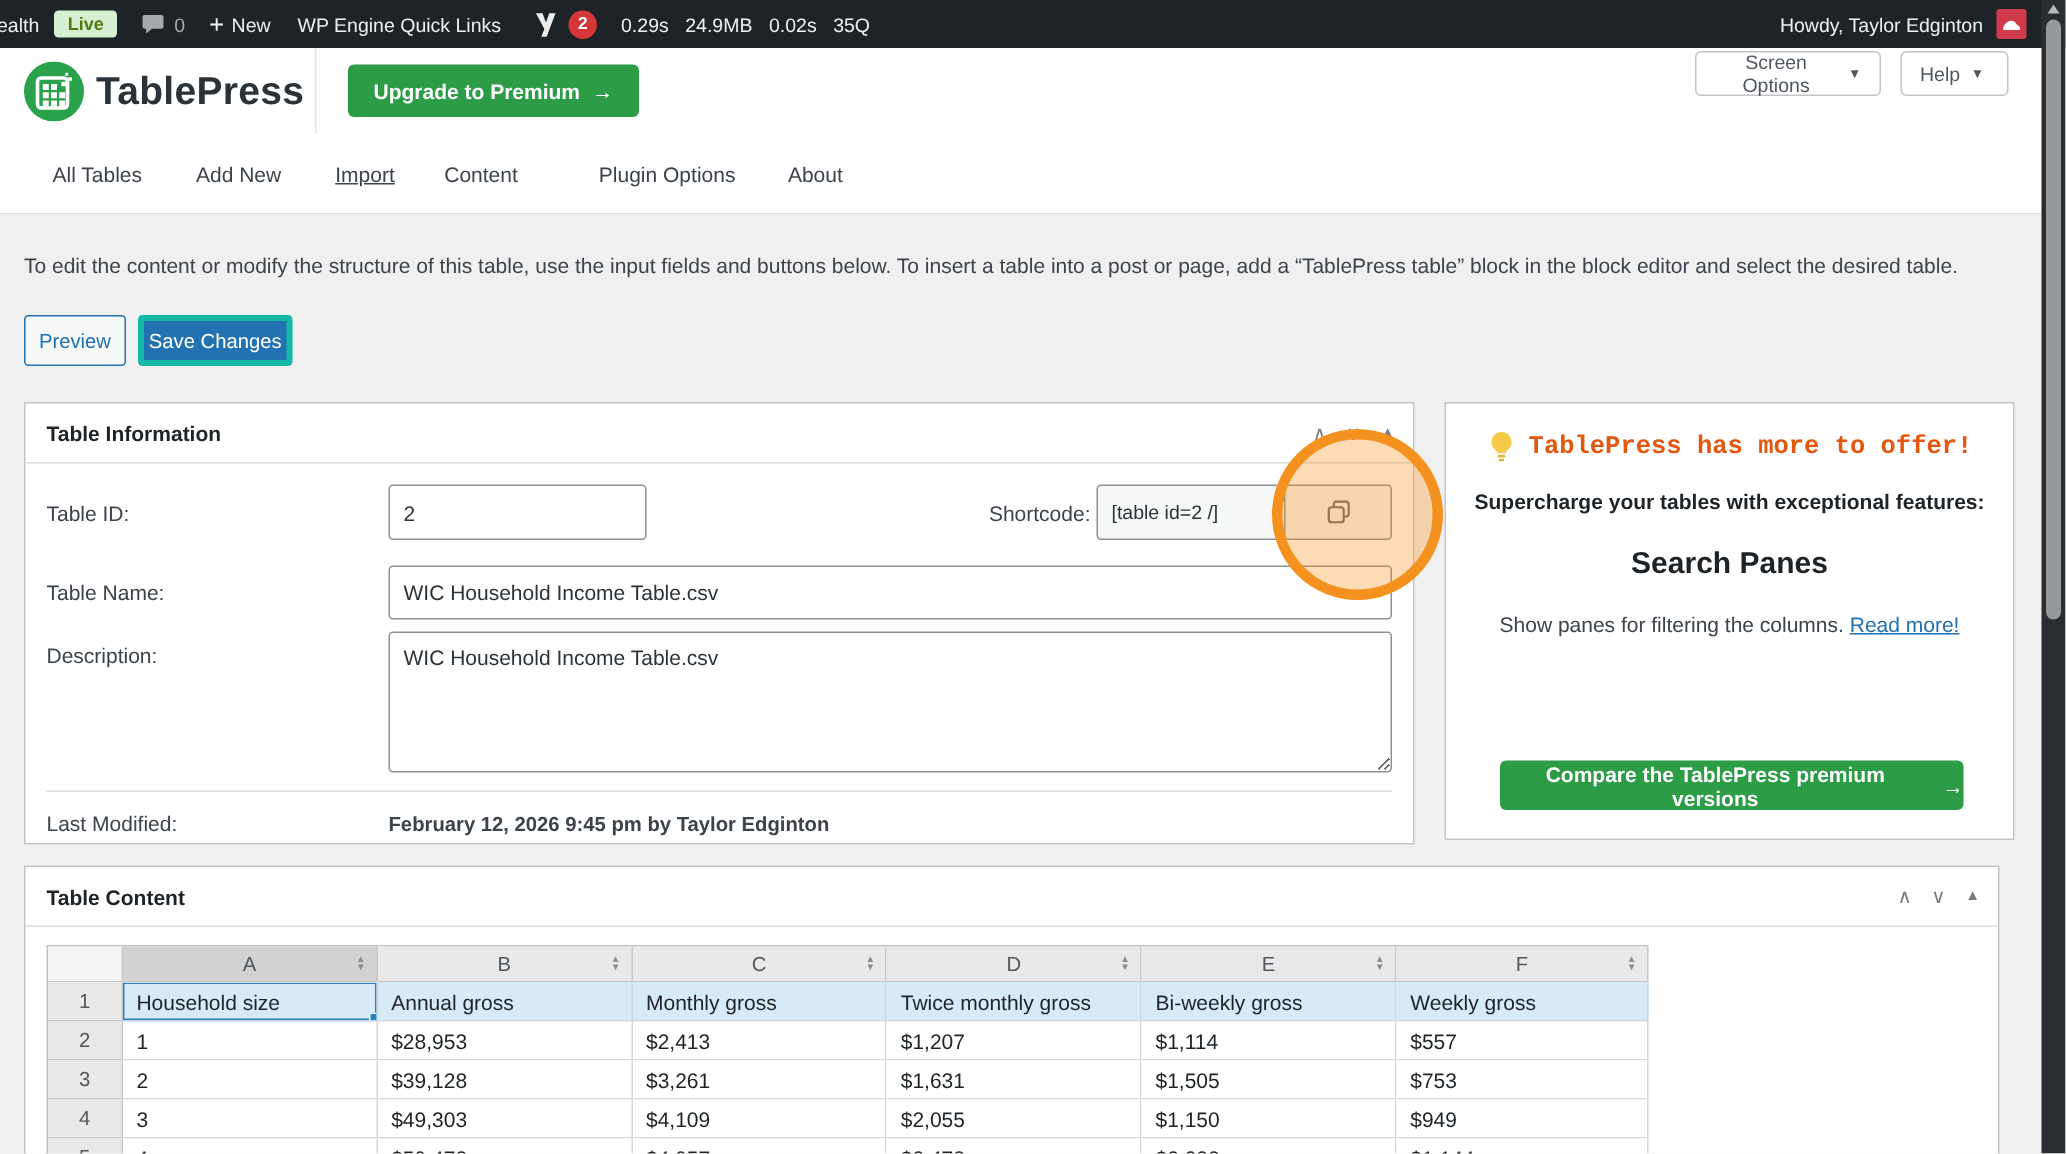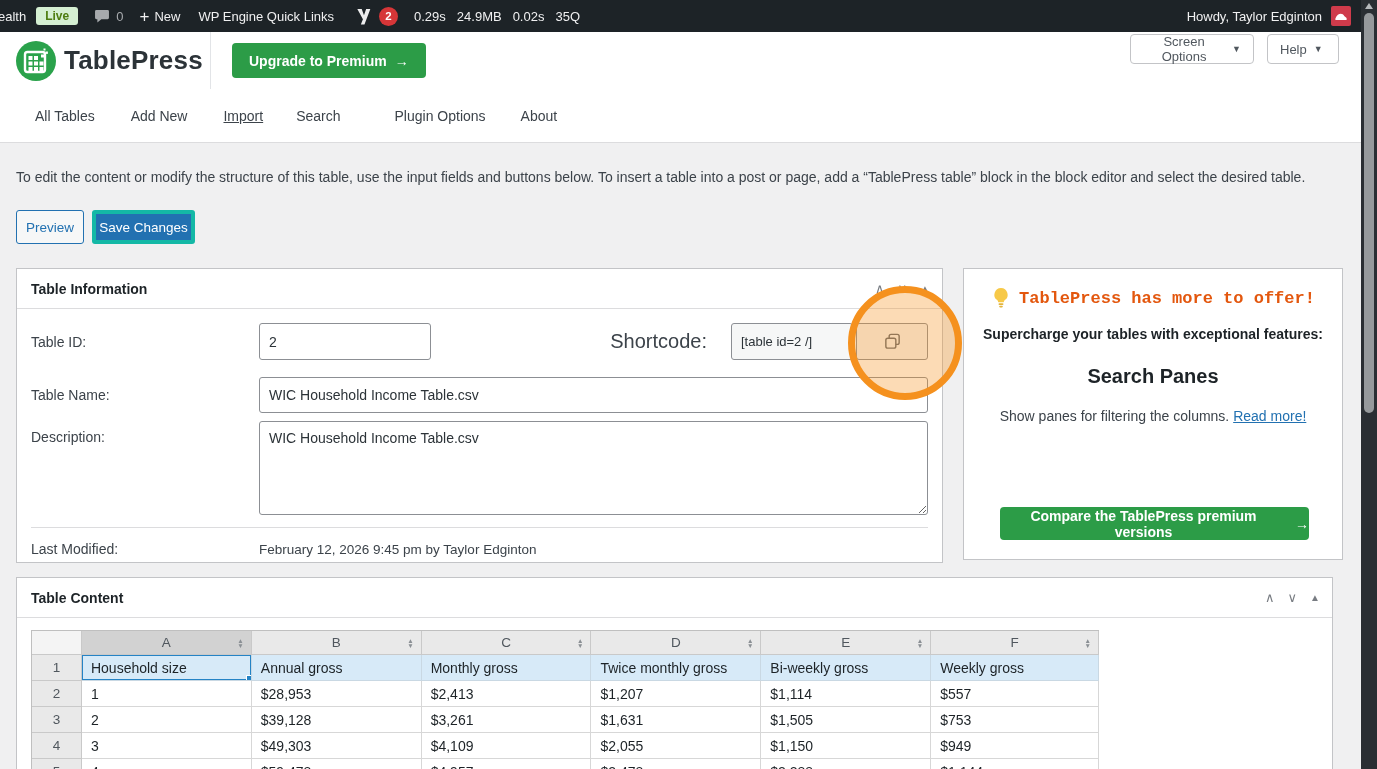--- a/index.html
+++ b/index.html
@@ -82,32 +82,32 @@
   .pc-toggle { font-size:10px; cursor:pointer; }
   #info-panel { left:16px; top:268px; width:927px; height:295px; }
   .ti-body { padding:14px; }
   .ti-row { display:flex; align-items:center; }
   .ti-label { width:228px; font-size:14px; color:#3c434a; }
   .ti-input { border:1px solid #8c8f94; border-radius:3px; font-size:14px; padding:0 9px;
               font-family:"Liberation Sans",sans-serif; color:#2c3338; background:#fff; }
   #row-id { height:37px; margin-bottom:17px; }
   #table-id-input { width:172px; height:37px; }
   .sc-group { margin-left:auto; display:flex; align-items:center; }
-  .sc-label { font-size:20px; color:#3c434a; margin-right:24px; }
+  .sc-label { font-size:14px; color:#3c434a; margin-right:4px; }
   #shortcode-input { width:122px; height:37px; background:#f6f7f7; font-size:13px; }
   #copy-btn { width:72px; height:37px; margin-left:3px; background:#f6f7f7; border:1px solid #8c8f94;
               border-radius:3px; display:flex; align-items:center; justify-content:center; cursor:pointer; }
   #row-name { height:36px; margin-bottom:8px; }
   #table-name-input { flex:1; height:36px; }
   #row-desc { align-items:flex-start; margin-bottom:12px; }
   #row-desc .ti-label { padding-top:8px; }
   #desc-textarea { flex:1; height:94px; resize:vertical; padding:7px 9px; line-height:18px; }
   .ti-sep { border:none; border-top:1px solid #dcdcde; margin:0 0 11px 0; }
   #row-mod { height:20px; }
-  .ti-value { font-size:13.5px; color:#3c434a; }
+  .ti-value { font-size:13.5px; color:#3c434a;font-weight:bold; }
   
   #promo-panel { left:963px; top:268px; width:380px; height:292px; text-align:center; }
   .promo-title { margin-top:18px; display:flex; align-items:center; justify-content:center; gap:8px;font-family:Liberation Mono, monospace; }
   .promo-title span { color:#e3570e; font-size:17px; font-weight:bold; }
   .promo-sub { margin-top:17px; font-size:14px; font-weight:bold; color:#1d2327; }
   .promo-feature { margin-top:23px; font-size:20px; font-weight:bold; color:#1d2327; }
   .promo-desc { margin-top:20px; font-size:14px; color:#3c434a; }
   .promo-desc a { color:#2271b1; cursor:pointer; text-decoration:underline;margin-top:11px; }
   #compare-btn { position:absolute; bottom:19px; left:36px; width:309px; height:33px; justify-content:center; font-size:14px; }
   
@@ -215,21 +215,21 @@
   <button id="help-btn" class="hdr-btn">
     <span>Help</span>
     <span class="dd-arrow">▼</span>
   </button>
 </div>
 
 <div id="tp-nav">
   <span class="nav-item">All Tables</span>
   <span class="nav-item">Add New</span>
   <span class="nav-item">Import</span>
-  <span class="nav-item">Search</span>
+  <span class="nav-item">Content</span>
   <span class="nav-item">Plugin Options</span>
   <span class="nav-item">About</span>
 </div>
 
 <div id="intro">To edit the content or modify the structure of this table, use the input fields and buttons below. To insert a table into a post or page, add a “TablePress table” block in the block editor and select the desired table.</div>
 <button id="preview-btn">Preview</button>
 <button id="save-btn">Save Changes</button>
 
 <div id="info-panel" class="panel">
   <div class="panel-head">

